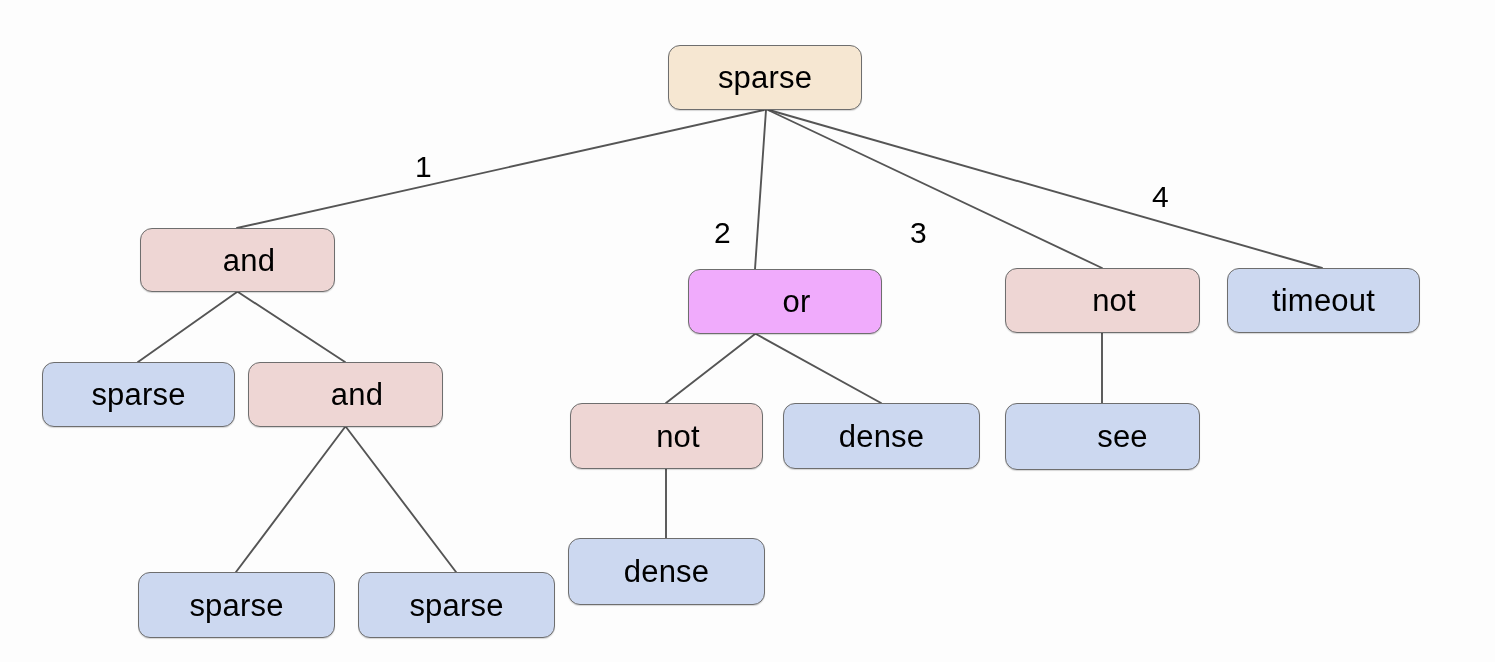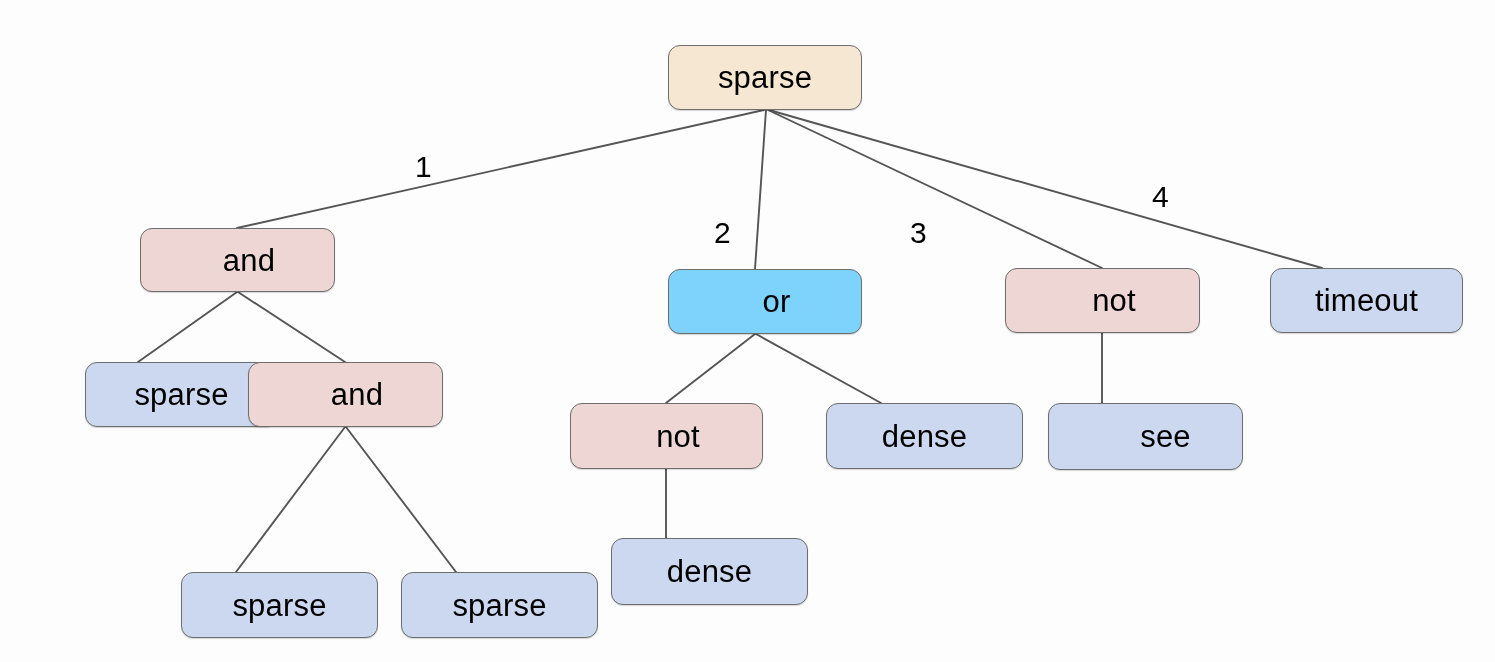--- a/index.html
+++ b/index.html
@@ -34,21 +34,21 @@
     justify-content: center;
     color: #000000;
     font-size: 31px;
     line-height: 1;
     letter-spacing: 0.2px;
     white-space: nowrap;
     box-shadow: 0 1px 1px rgba(0,0,0,0.16);
   }
   .node.root   { background: #f6e7d2; }
   .node.op     { background: #eed6d4; padding-left: 23px; }
-  .node.leaf   { background: #ccd8f0; margin-left: 43px; }
+  .node.leaf   { background: #ccd8f0; }
   .edge-label {
     position: absolute;
     color: #000000;
     font-size: 30px;
     line-height: 1;
     white-space: nowrap;
   }
 </style>
 </head>
 <body>
@@ -80,21 +80,21 @@
       </div>
       <div class="node op" style="left: 248px; top: 362px; width: 195px; height: 65px; border-color: rgb(110, 110, 110); color: rgb(0, 0, 0); background: rgb(238, 214, 212);">
         <span>and</span>
       </div>
       <div class="node leaf" style="left: 138px; top: 572px; width: 197px; height: 66px; border-color: rgb(110, 110, 110); color: rgb(0, 0, 0); background: rgb(204, 216, 240);">
         <span>sparse</span>
       </div>
       <div class="node leaf" style="left: 358px; top: 572px; width: 197px; height: 66px; border-color: rgb(110, 110, 110); color: rgb(0, 0, 0); background: rgb(204, 216, 240);">
         <span>sparse</span>
       </div>
-      <div class="node op" style="left: 668px; top: 269px; width: 194px; height: 65px; border-color: rgb(110, 110, 110); color: rgb(0, 0, 0); background: #7dd3fc;">
+      <div class="node op" style="left: 688px; top: 269px; width: 194px; height: 65px; border-color: rgb(110, 110, 110); color: rgb(0, 0, 0); background: #f0abfc;">
         <span>or</span>
       </div>
       <div class="node op" style="left: 570px; top: 403px; width: 193px; height: 66px; border-color: rgb(110, 110, 110); color: rgb(0, 0, 0); background: rgb(238, 214, 212);">
         <span>not</span>
       </div>
       <div class="node leaf" style="left: 783px; top: 403px; width: 197px; height: 66px; border-color: rgb(110, 110, 110); color: rgb(0, 0, 0); background: rgb(204, 216, 240);">
         <span>dense</span>
       </div>
       <div class="node leaf" style="left: 568px; top: 538px; width: 197px; height: 67px; border-color: rgb(110, 110, 110); color: rgb(0, 0, 0); background: rgb(204, 216, 240);">
         <span>dense</span>

